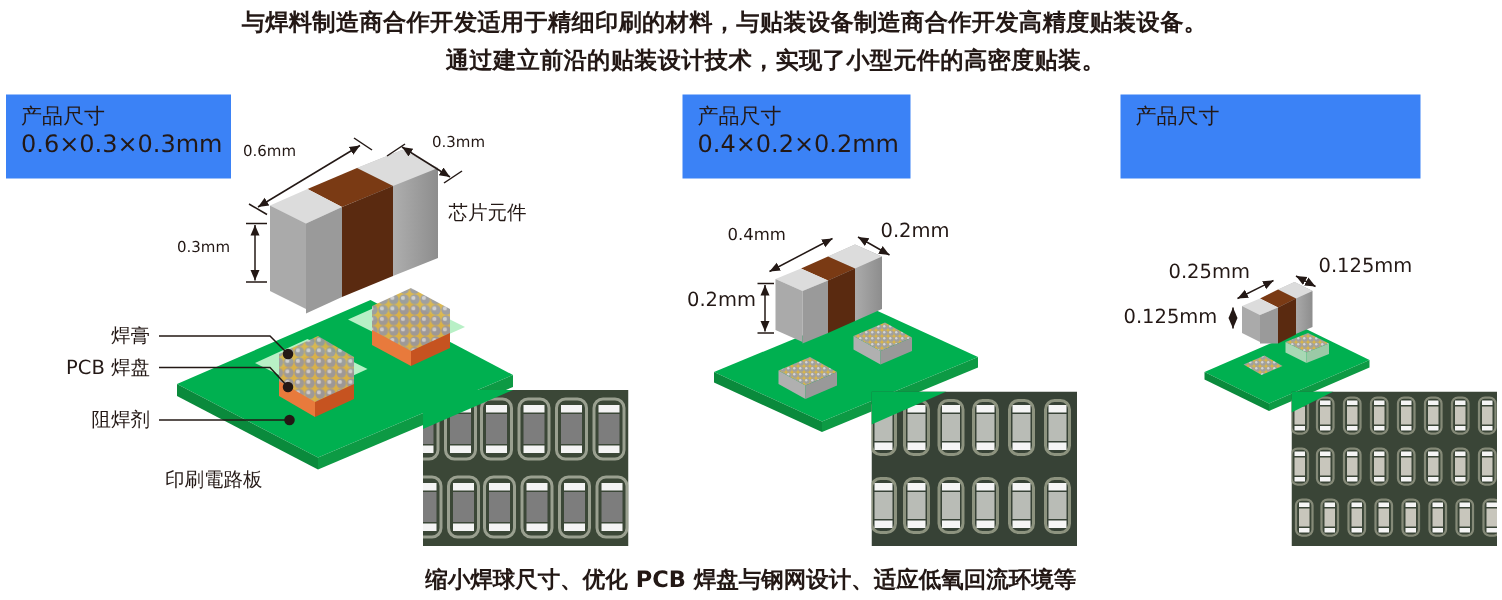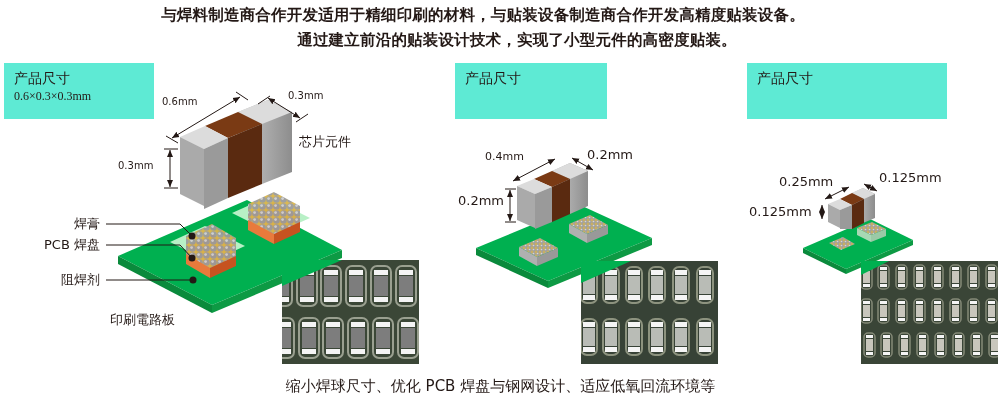--- a/index.html
+++ b/index.html
@@ -2,45 +2,46 @@
 <html><head>
 <meta charset="utf-8">
 <style>
   html, body { margin:0; padding:0; background:#ffffff; }
   body { width:1001px; height:400px; position:relative; overflow:hidden;
          font-family:"DejaVu Sans","Liberation Sans",sans-serif; color:#231815; }
   .headline { position:absolute; left:0; width:966px; text-align:center;
               font-weight:bold; font-size:15.5px; letter-spacing:0.2px; }
   .hl1 { top:5px; }
   .hl2 { top:30px;margin-left:34px; }
-  .size-box { position:absolute; background:#5eead4; padding:6px 0 0 10px; box-sizing:border-box; }
+  .size-box { position:absolute; background:#3b82f6; padding:6px 0 0 10px; box-sizing:border-box; }
   .size-box .t1 { font-size:14px; line-height:18px; }
-  .size-box .t2 { font-size:12px; line-height:18px;font-family:Liberation Serif, serif; }
+  .size-box .t2 { font-size:16px; line-height:18px; }
   .box1 { left:4px; top:63px; width:150px; height:56px; }
   .box2 { left:455px; top:63px; width:152px; height:56px; }
   .box3 { left:747px; top:63px; width:200px; height:56px; }
   .dim { position:absolute; font-size:10px; white-space:nowrap; }
   .callout { position:absolute; font-size:13px; white-space:nowrap; text-align:right; }
   .footer { position:absolute; left:0; width:1001px; top:377px; text-align:center;
-            font-weight:normal; font-size:15px; }
+            font-weight:bold; font-size:15px; }
   svg.illus { position:absolute; left:0; top:0; }
   .photo { position:absolute; }
 </style>
 </head>
 <body>
 
 <div class="headline hl1">与焊料制造商合作开发适用于精细印刷的材料，与贴装设备制造商合作开发高精度贴装设备。</div>
 <div class="headline hl2">通过建立前沿的贴装设计技术，实现了小型元件的高密度贴装。</div>
 
 <div class="size-box box1">
   <div class="t1">产品尺寸</div>
   <div class="t2">0.6×0.3×0.3mm</div>
 </div>
 <div class="size-box box2">
   <div class="t1">产品尺寸</div>
+  <div class="t2">0.4×0.2×0.2mm</div>
 </div>
 <div class="size-box box3">
   <div class="t1">产品尺寸</div>
 </div>
 
 <svg class="illus" width="1001" height="400" viewBox="0 0 1001 400">
   <defs>
     <pattern id="balls" width="7" height="7" patternUnits="userSpaceOnUse">
       <rect width="7" height="7" fill="#d9b54a"></rect>
       <circle cx="3.5" cy="3.5" r="3.3" fill="#9b9b9b"></circle>

